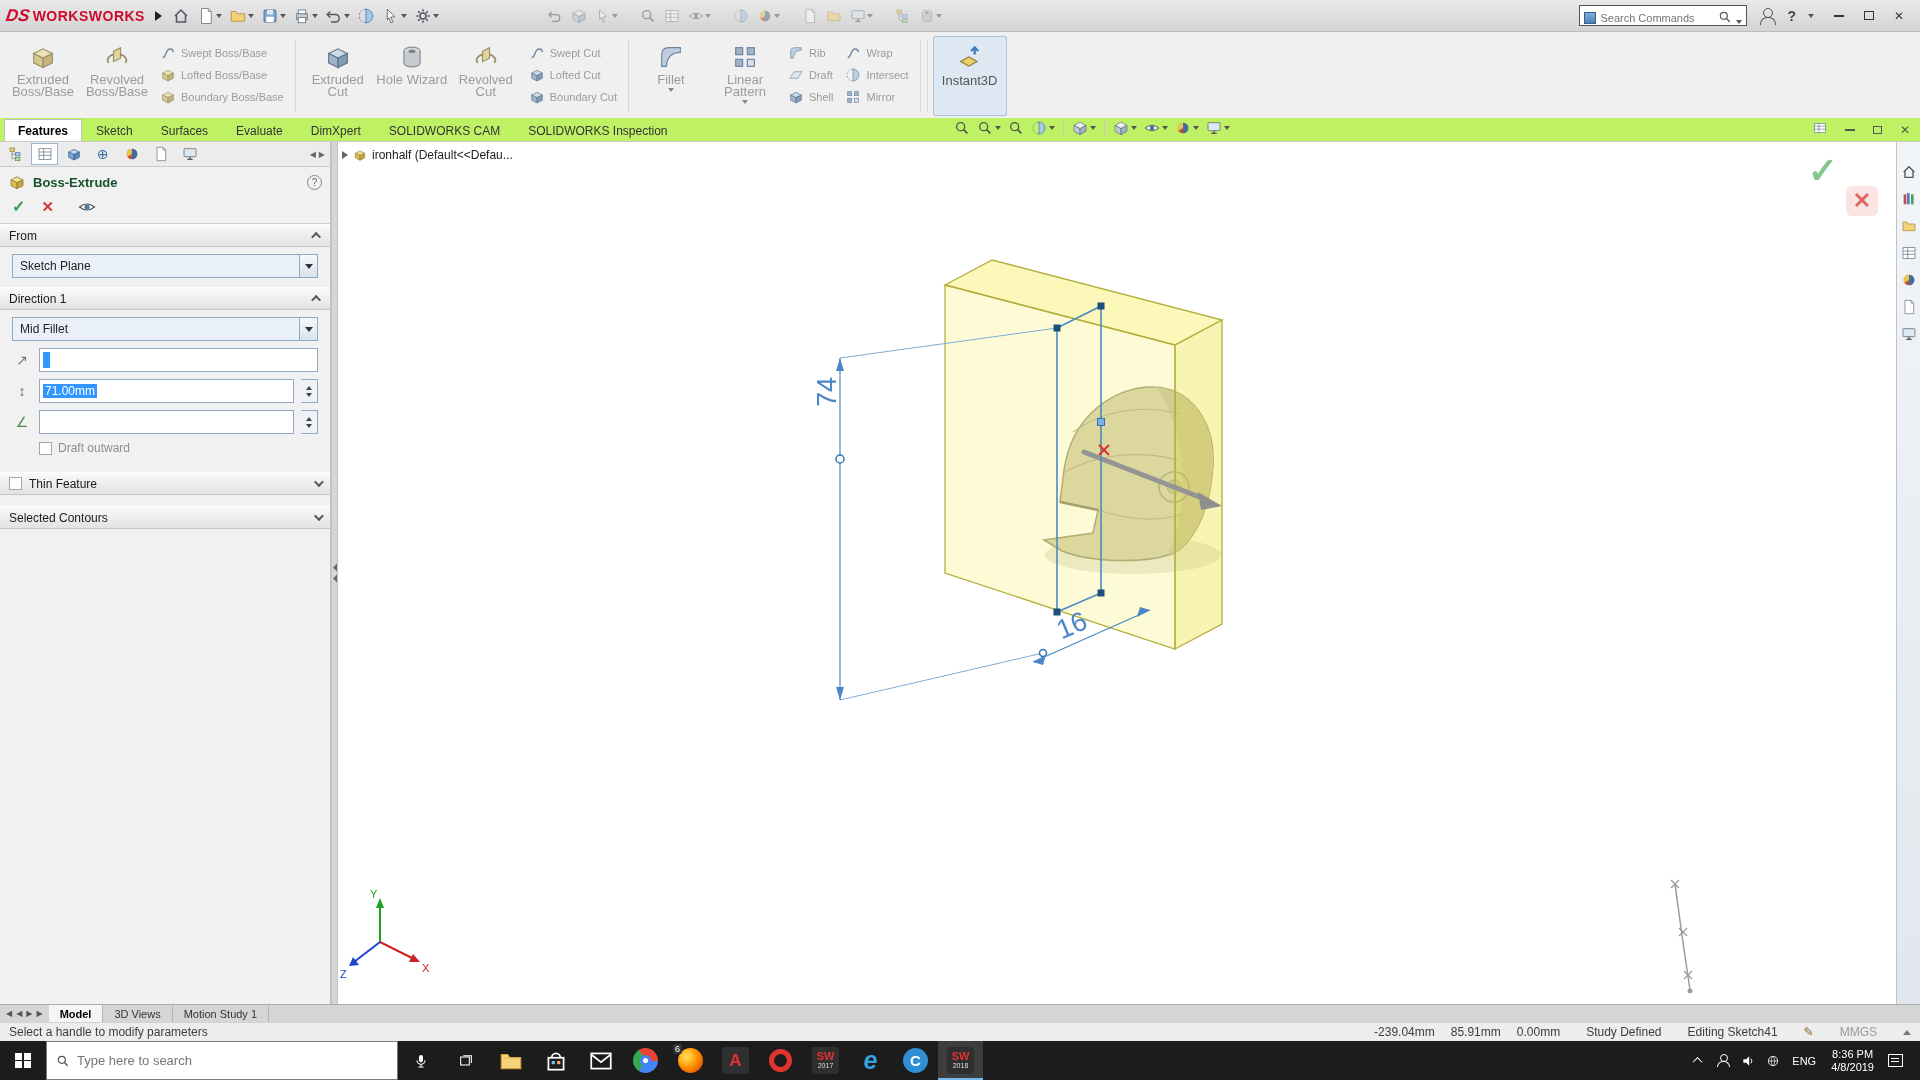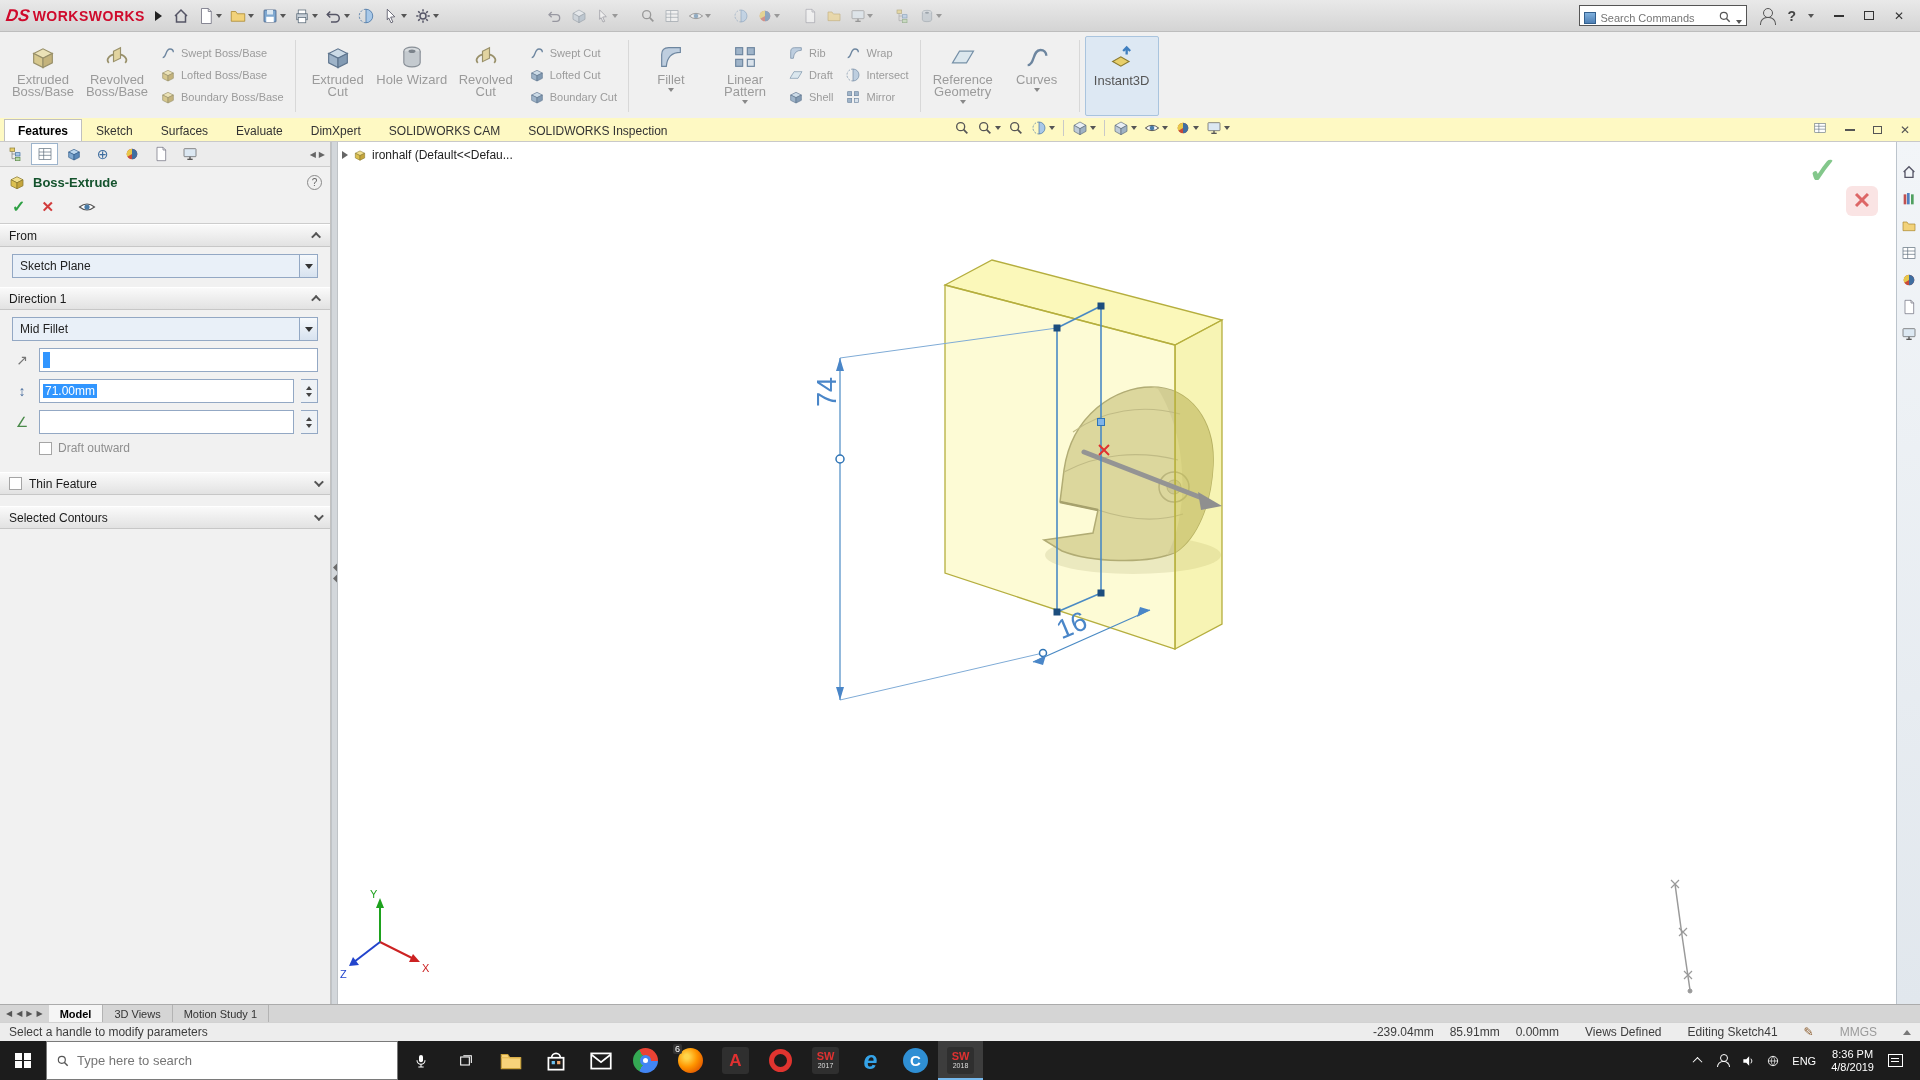--- a/index.html
+++ b/index.html
@@ -44,21 +44,21 @@
 .rbig{width:74px;height:80px;display:flex;flex-direction:column;align-items:center;padding-top:7px;background:transparent;border:0;font-family:inherit}
 .rbig .rlabel{font-size:13px;line-height:12px;text-align:center;color:#9b9b9b;margin-top:3px}
 .rbig.active{background:#dde8f3;border:1px solid #a9c4de;border-radius:2px}
 .rsmalls{display:flex;flex-direction:column;justify-content:flex-start;padding-top:6px}
 .rsmall{display:flex;align-items:center;gap:5px;height:22px;padding:0 6px;background:transparent;border:0;font-family:inherit;font-size:11px;color:#9b9b9b;white-space:nowrap}
 .ribbon svg{opacity:.8;filter:grayscale(.35)}
 .rbig.active svg{opacity:1;filter:none}
 .rcaret{width:0;height:0;border-left:3.5px solid transparent;border-right:3.5px solid transparent;border-top:4px solid #888;margin-top:2px}
 
 
-.tabrow{height:24px;flex:0 0 auto;background:#fef9c3;display:flex;align-items:flex-end;position:relative;border-bottom:1px solid #c9c9c9;padding-left:4px}
+.tabrow{height:24px;flex:0 0 auto;background:#bef264;display:flex;align-items:flex-end;position:relative;border-bottom:1px solid #c9c9c9;padding-left:4px}
 .ctab{height:22px;display:flex;align-items:center;padding:0 13px;font-size:12px;color:#333;border:1px solid transparent;border-bottom:0}
 .ctab.active{background:#fff;border-color:#c0c0c0;font-weight:bold;color:#000}
 .headsup{position:absolute;left:952px;top:1px;display:flex;align-items:center;gap:3px}
 .hbtn{display:flex;align-items:center;gap:2px;padding:1px 2px}
 .hsep{width:1px;height:16px;background:#c9c9c9;margin:0 3px}
 .dwc{position:absolute;right:10px;top:3px;display:flex;align-items:center;gap:18px;color:#555}
 
 
 .main{flex:1 1 auto;display:flex;min-height:0}
 
@@ -582,36 +582,20 @@
           </button>
         <button class="rsmall">
             <svg class="ic16">
               <use href="#i-pat"></use>
             </svg>
             <span>Mirror</span>
           </button>
       </div>
     </div>
     <div class="rsep"></div>
-    <div class="rgroup">
-      <button class="rbig">
-          <svg class="ic28">
-            <use href="#i-ref"></use>
-          </svg>
-          <span class="rlabel">Reference Geometry</span>
-          <span class="rcaret"></span>
-        </button>
-      <button class="rbig">
-          <svg class="ic28">
-            <use href="#i-cur"></use>
-          </svg>
-          <span class="rlabel">Curves</span>
-          <span class="rcaret"></span>
-        </button>
-    </div>
     <div class="rsep"></div>
     <div class="rgroup">
       <button class="rbig active">
           <svg class="ic28">
             <use href="#i-i3d"></use>
           </svg>
           <span class="rlabel" style="color:#555">Instant3D</span>
         </button>
     </div>
   </div>
@@ -976,21 +960,21 @@
   </div>
 
   <div class="statusbar">
     <span>Select a handle to modify parameters</span>
     <div class="sb-right">
       <div class="sb-coords">
         <span>-239.04mm</span>
         <span>85.91mm</span>
         <span>0.00mm</span>
       </div>
-      <span>Views Defined</span>
+      <span>Study Defined</span>
       <span>Editing Sketch41</span>
       <span style="color:#8a5a2a">✎</span>
       <span class="sb-units">MMGS</span>
       <span class="sb-caret"></span>
     </div>
   </div>
 
   <div class="taskbar">
     <div class="tstart">
       <span class="winlogo">

